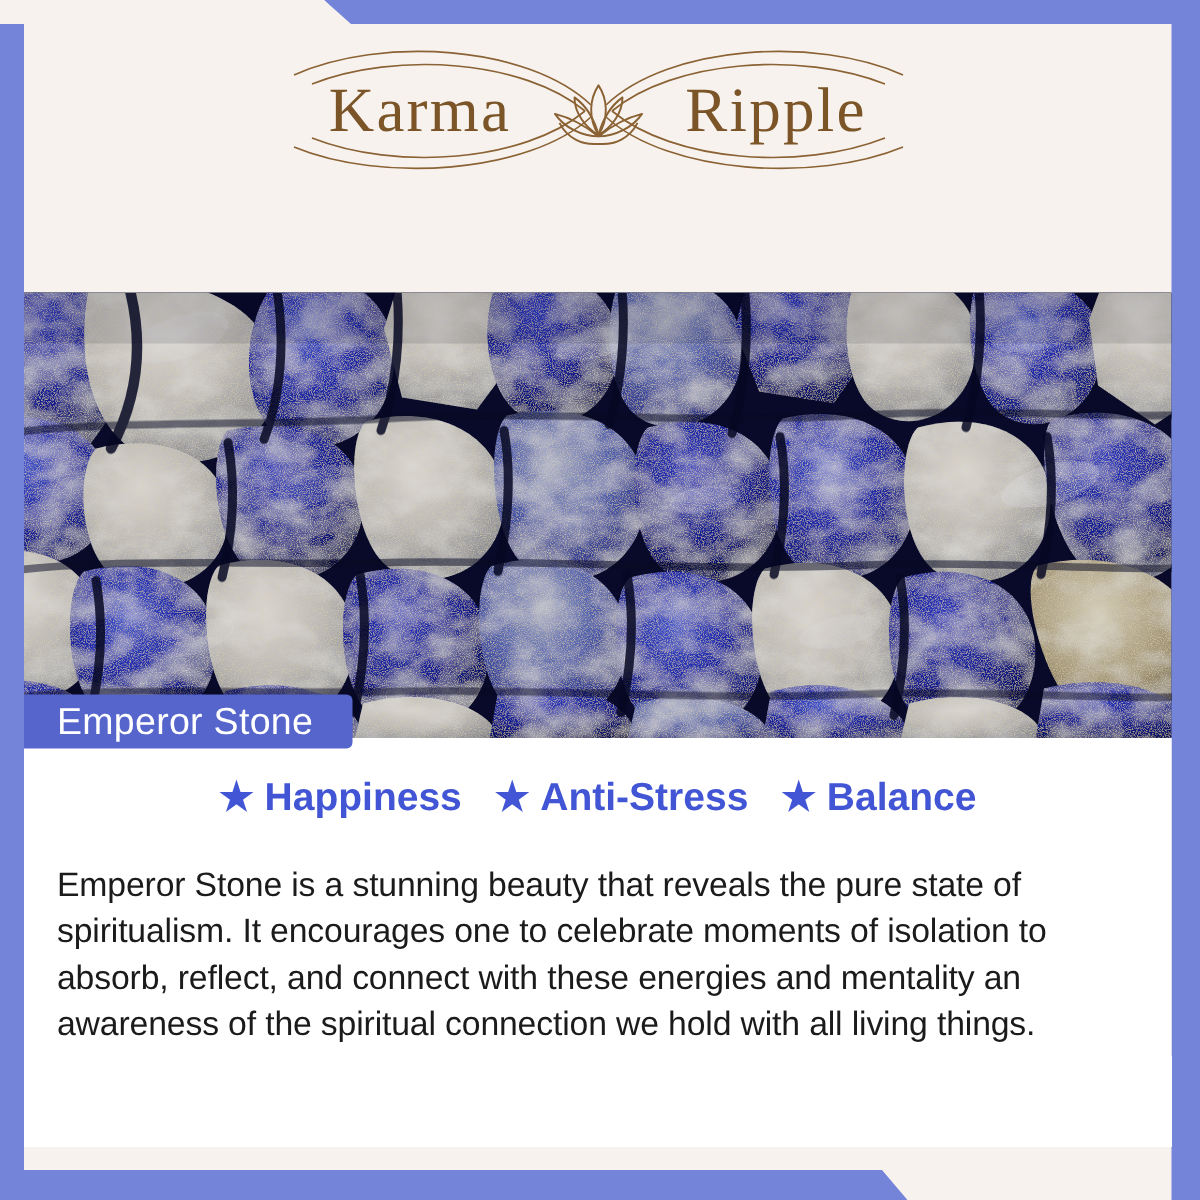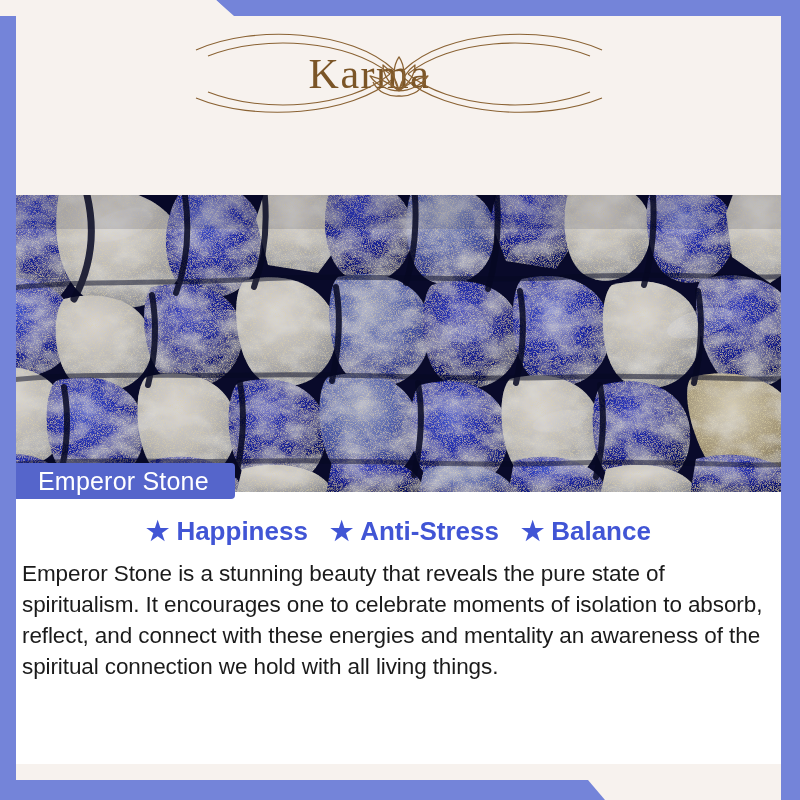--- a/index.html
+++ b/index.html
@@ -200,21 +200,21 @@
     position: absolute;
     left: 6px;
     top: 542px;
     width: 757px;
     color: #1b1b1b;
     font-family: "Liberation Sans Narrow", "Liberation Sans", sans-serif;
     font-size: 22.5px;
     line-height: 31px;
     letter-spacing: -0.1px;
   }
-  .body-copy p { margin: 0; }
+  .body-copy p { margin: 16px; }
   .body-copy p + p { margin-top: 0px; }
 
   
   .lower-sheet {
     position: absolute;
     left: 0;
     top: 476px;
     width: 765px;
     height: 272px;
     background: #ffffff;
@@ -254,20 +254,21 @@
           <g fill="none" stroke="#8a6233" stroke-width="1.3" stroke-linejoin="round">
             <path d="M37 5 C 31 14, 30 27, 37 38 C 44 27, 43 14, 37 5 Z"></path>
             <path d="M37 38 C 28 33, 21 23, 21 13 C 28 18, 34 27, 37 38 Z"></path>
             <path d="M37 38 C 46 33, 53 23, 53 13 C 46 18, 40 27, 37 38 Z"></path>
             <path d="M37 39 C 26 39, 14 33, 8 24 C 16 26, 27 31, 37 39 Z"></path>
             <path d="M37 39 C 48 39, 60 33, 66 24 C 58 26, 47 31, 37 39 Z"></path>
             <path d="M11 30 C 16 40, 26 45, 37 44 C 48 45, 58 40, 63 30"></path>
           </g>
         </svg>
 
+        <span class="logo-word right">Ripple</span>
       </div>
     </div>
 
 
     <div class="photo">
       <svg class="photo-svg" viewBox="0 0 800 297" preserveAspectRatio="none">
         <defs>
           <radialGradient id="gBlue" cx="40%" cy="32%" r="78%">
             <stop offset="0%" stop-color="#4a5fd8"></stop>
             <stop offset="45%" stop-color="#1f2bb0"></stop>

